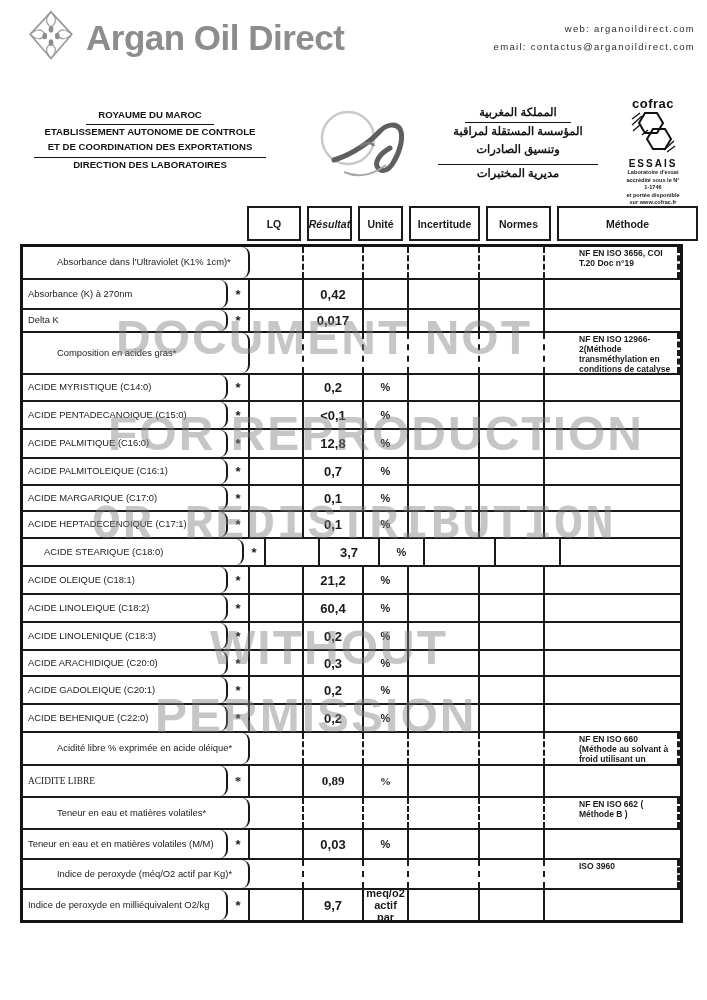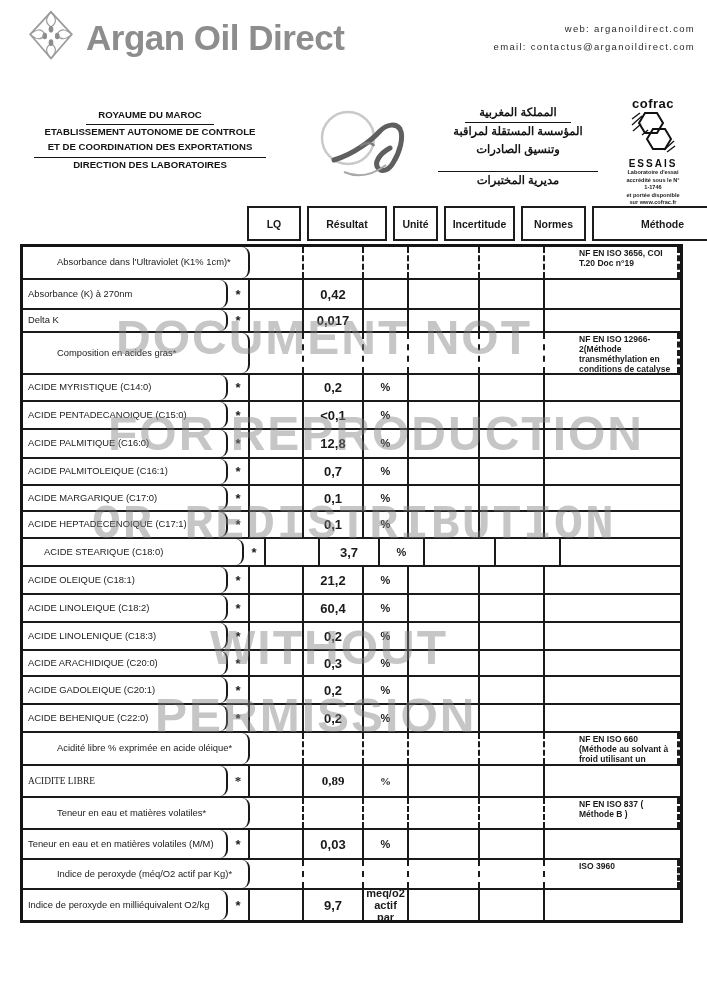--- a/index.html
+++ b/index.html
@@ -11,35 +11,35 @@
   .contact{position:absolute;top:20px;right:12px;text-align:right;font-size:9.5px;
            letter-spacing:1.3px;color:#2b2b2b;line-height:1.9;}
   
   .org-fr{position:absolute;top:108px;left:34px;width:232px;text-align:center;
           font-weight:700;font-size:9.6px;line-height:1.55;color:#141414;}
   .org-fr .u1{display:inline-block;border-bottom:1.6px solid #141414;padding:0 12px 1px 12px;}
   .org-fr .u3{display:block;border-bottom:1.6px solid #141414;padding-bottom:2px;}
   .org-ar{position:absolute;top:104px;left:438px;width:160px;text-align:center;direction:rtl;
           font-weight:700;font-size:11.5px;line-height:1.5;color:#141414;}
   .org-ar .u1{display:inline-block;border-bottom:1.4px solid #141414;padding:0 14px 1px 14px;}
-  .org-ar .u3{display:block;border-bottom:1.4px solid #141414;padding-bottom:13px;}
+  .org-ar .u3{display:block;border-bottom:1.4px solid #141414;padding-bottom:6px;}
   .signature{position:absolute;top:102px;left:316px;}
   .cofrac{position:absolute;top:96px;left:614px;width:78px;text-align:center;color:#111;}
   .cofrac .cname{font-size:13px;font-weight:800;letter-spacing:0.5px;}
   .cofrac .essais{font-size:10px;font-weight:800;letter-spacing:2px;margin-top:1px;}
   .cofrac .tiny{font-size:5.6px;font-weight:700;line-height:1.35;color:#222;}
   
   .wm{position:absolute;z-index:6;font-weight:800;color:rgba(128,128,128,0.45);
       white-space:nowrap;letter-spacing:2px;pointer-events:none;}
   
   .thead{position:absolute;left:247px;top:206px;display:flex;z-index:2;gap:8px;}
   .hcell{box-sizing:border-box;border:2px solid #1c1c1c;margin-left:-2px;height:35px;
          display:flex;align-items:center;justify-content:center;font-size:10.5px;font-weight:600;background:transparent;}
   .hcell:first-child{margin-left:0;}
-  .h-lq{width:54px;} .h-res{width:80px;} .h-unit{width:45px;} .h-inc{width:71px;}
+  .h-lq{width:54px;} .h-res{width:45px;font-style:italic;} .h-unit{width:45px;} .h-inc{width:71px;}
   .h-norm{width:65px;} .h-meth{width:141px;}
   .tbody{position:absolute;left:20px;top:244px;width:663px;border:3px solid #141414;
          box-sizing:border-box;z-index:1;background:transparent;}
   .trow{display:flex;border-bottom:2px solid #1a1a1a;box-sizing:border-box;overflow:hidden;}
   .trow:last-child{border-bottom:none;}
   .cell{box-sizing:border-box;border-right:2px solid #1a1a1a;overflow:hidden;
         display:flex;align-items:center;justify-content:center;}
   .cell:last-child{border-right:none;}
   .c-label{width:205px;justify-content:flex-start;padding:2px 5px;font-size:9.4px;line-height:1.15;border-radius:8px;}
   .c-label.wide{width:227px;}
@@ -330,21 +330,21 @@
         <div class="cell c-norm"></div>
         <div class="cell c-meth"></div>
       </div>
       <div class="trow section" style="height: 32px;">
         <div class="cell c-label wide">Teneur en eau et matières volatiles*</div>
         <div class="cell c-lq"></div>
         <div class="cell c-res"></div>
         <div class="cell c-unit"></div>
         <div class="cell c-inc"></div>
         <div class="cell c-norm"></div>
-        <div class="cell c-meth">NF EN ISO 837 ( Méthode B )</div>
+        <div class="cell c-meth">NF EN ISO 662 ( Méthode B )</div>
       </div>
       <div class="trow" style="height: 30px;">
         <div class="cell c-label">Teneur en eau et en matières volatiles (M/M)</div>
         <div class="cell c-star">*</div>
         <div class="cell c-lq"></div>
         <div class="cell c-res">0,03</div>
         <div class="cell c-unit">%</div>
         <div class="cell c-inc"></div>
         <div class="cell c-norm"></div>
         <div class="cell c-meth"></div>

